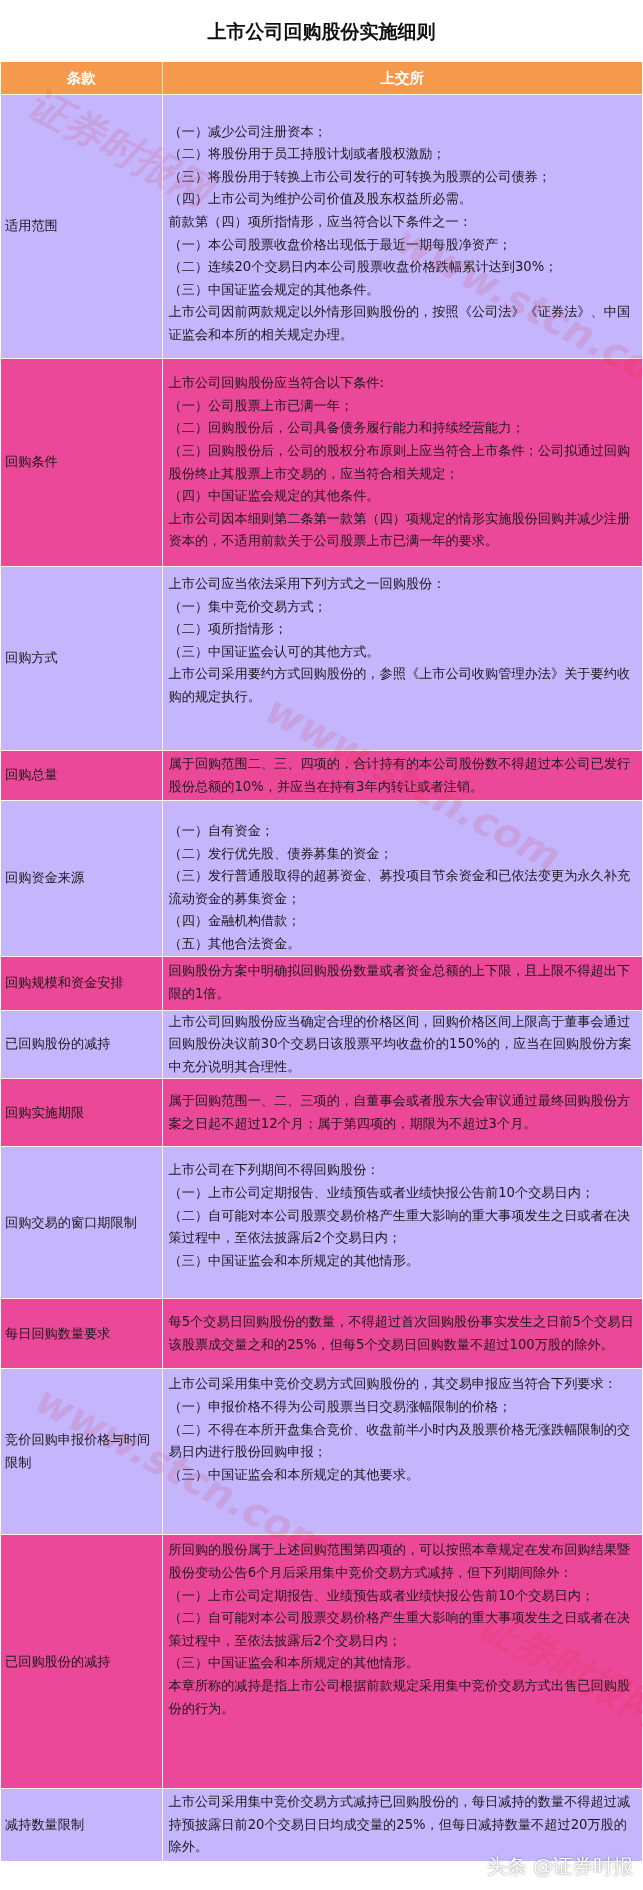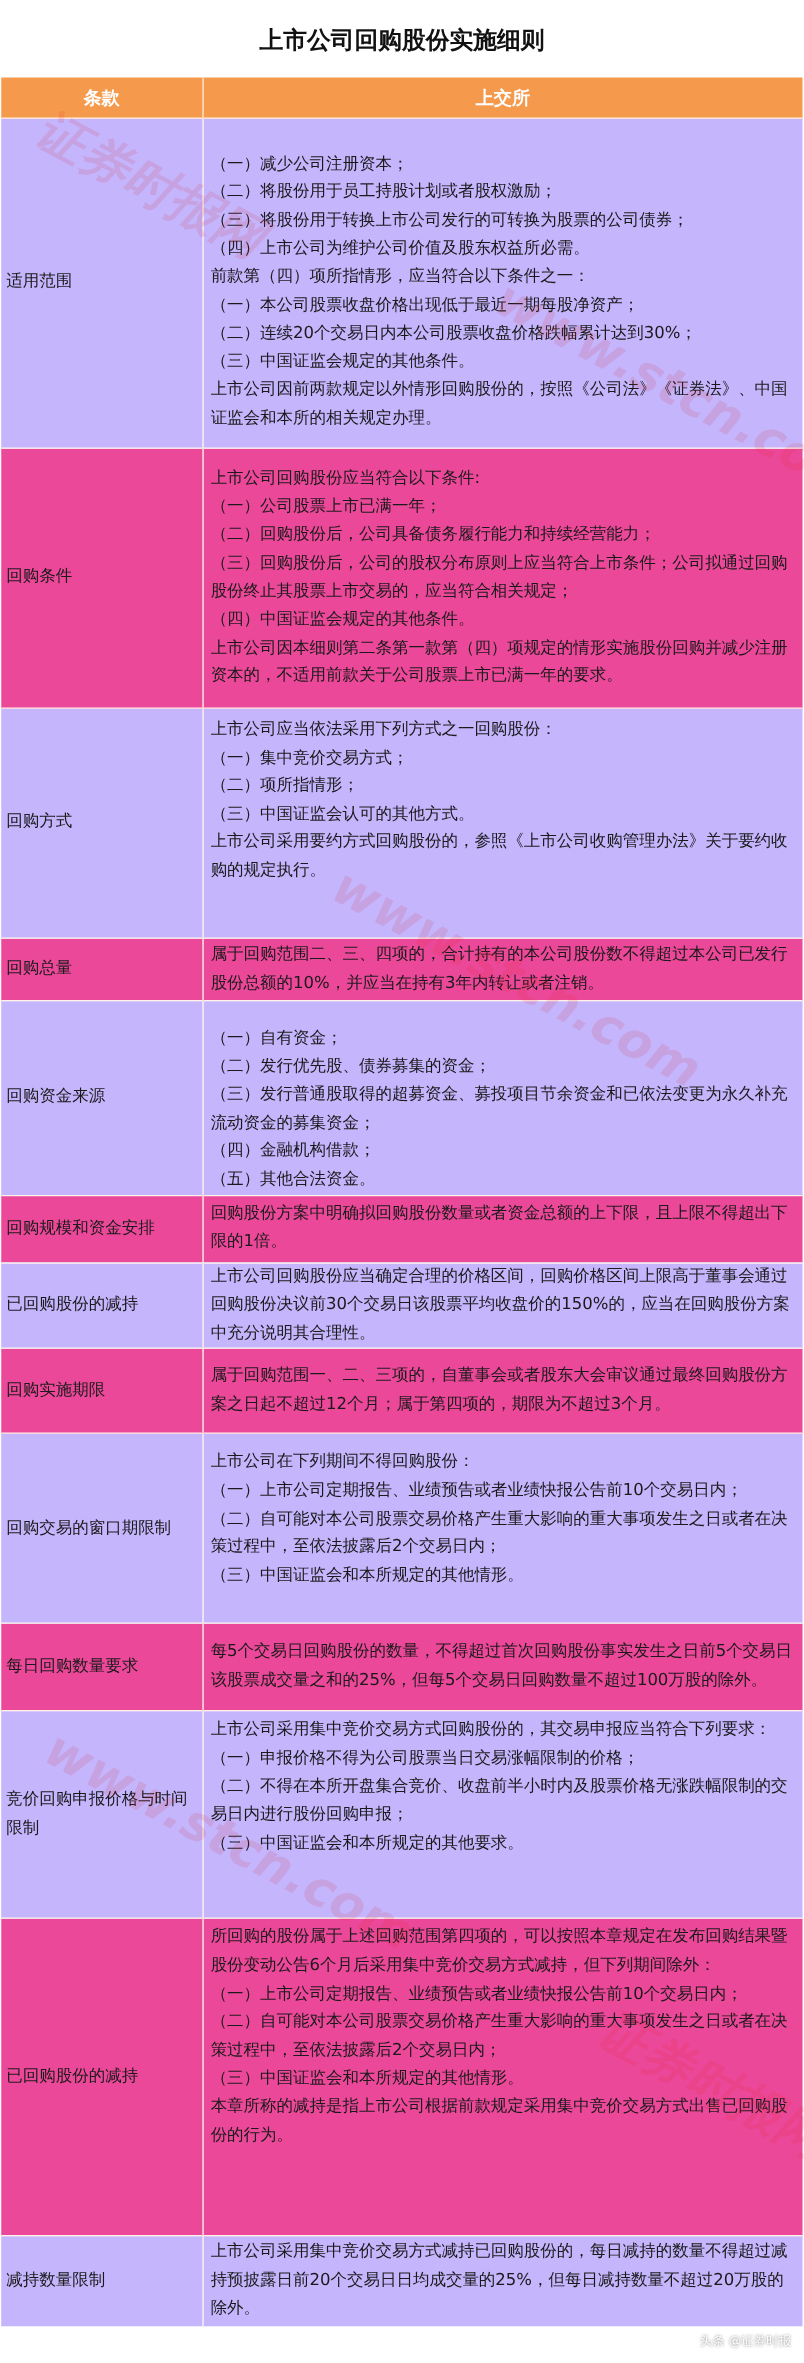--- a/index.html
+++ b/index.html
@@ -13,21 +13,21 @@
   th { background: #f59a4c; color: #ffffff; font-weight: bold; font-size: 14.5px; height: 32px;
        border-right: 1px solid #fde4cf; text-align: center; padding: 0; }
   th:last-child { border-right: none; }
   td { font-size: 13.2px; line-height: 22.6px; vertical-align: middle; padding: 0 4px 0 6px;
        border-right: 1px solid #fff3e8; border-top: 1px solid #fff4ea; }
   td:last-child { border-right: none; }
   td.term { text-align: left; padding: 0 4px; }
   tr.dark td { background: #c4b5fd; }
   tr.light td { background: #ec4899; }
   .line { display: block; }
-  .footer-mark { position: absolute; right: 10px; bottom: 10px; font-size: 10px; color: #ffffff;
+  .footer-mark { position: absolute; right: 10px; bottom: 10px; font-size: 20px; color: #ffffff;
                  text-shadow: 0 0 2px rgba(0,0,0,0.55); }
   .wm { position: absolute; color: rgba(225, 40, 40, 0.13); font-size: 40px; font-weight: bold;
         transform: rotate(28deg); pointer-events: none; white-space: nowrap; font-style: italic; }
 </style>
 </head>
 <body>
 
 <div class="title">上市公司回购股份实施细则</div>
 
 <table>

